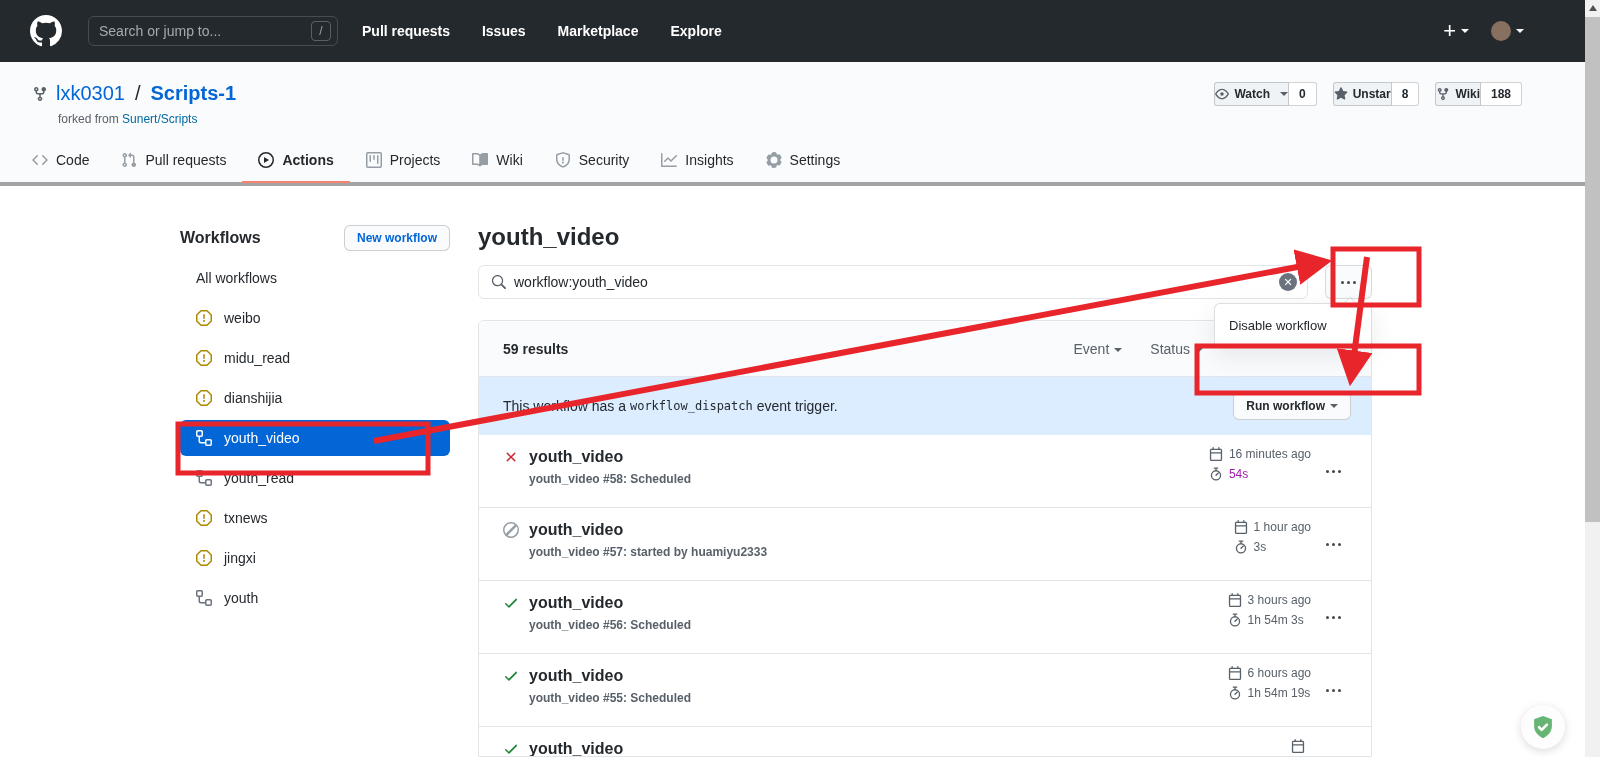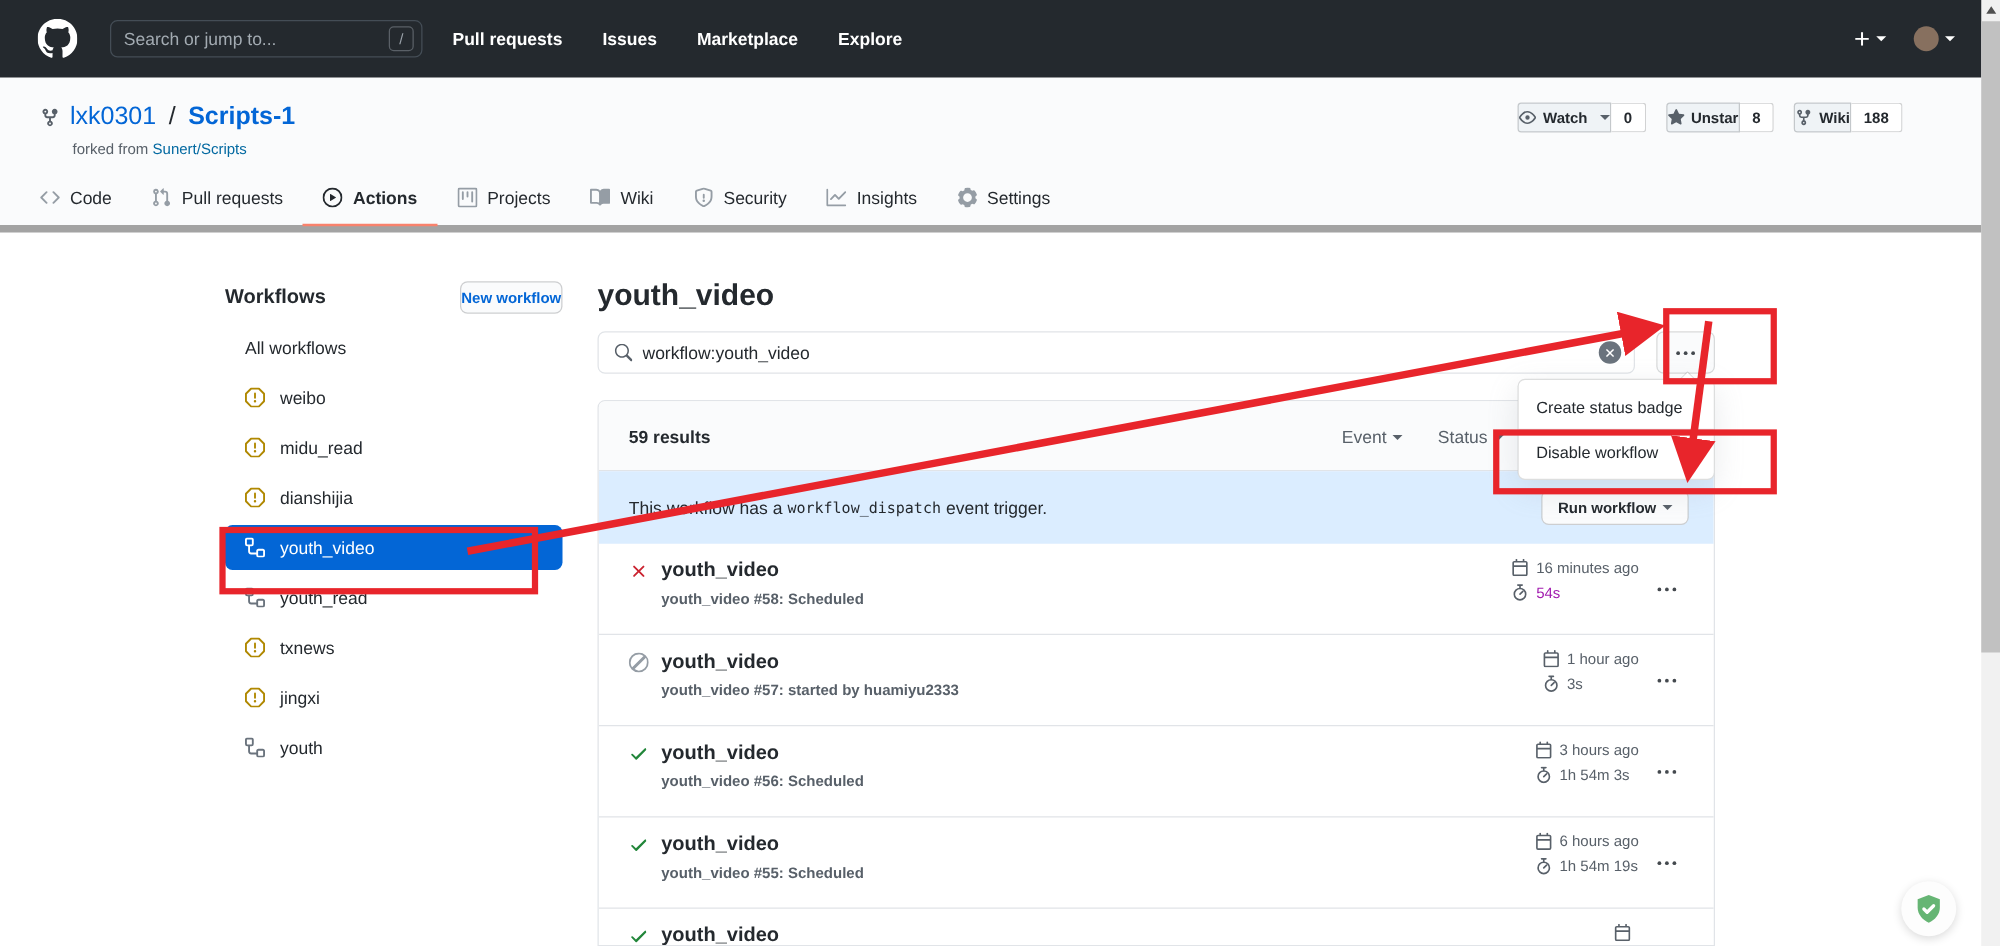--- a/index.html
+++ b/index.html
@@ -3,41 +3,41 @@
 <meta charset="utf-8">
 <style>
   * { margin:0; padding:0; box-sizing:border-box; }
   body { font-family:"Liberation Sans","DejaVu Sans",sans-serif; background:#fff; }
   .canvas { position:relative; width:1600px; height:757px; background:#fff; overflow:hidden; }
 
   .ic { width:16px; height:16px; fill:#586069; flex:none; }
 
   
   .header { position:absolute; top:0; left:0; width:1600px; height:62px; background:#24292e;
-            display:flex; align-items:center; padding:0 36px 0 16px; z-index:5; }
+            display:flex; align-items:center; padding:0 76px 0 16px; z-index:5; }
   .octo { width:32px; height:32px; fill:#fff; margin-left:14px; }
   .hdr-search { width:250px; height:30px; margin-left:26px; border:1px solid #444d56; border-radius:6px;
                 display:flex; align-items:center; padding:0 6px 0 10px; }
   .hdr-search input { flex:1; background:transparent; border:none; outline:none; color:#fff;
                       font-size:14px; font-family:inherit; }
   .hdr-search input::placeholder { color:#a3abb2; }
   .slash-key { width:20px; height:20px; border:1px solid #5a6067; border-radius:4px; color:#9aa2aa;
                font-size:12px; display:flex; align-items:center; justify-content:center; }
   .hdr-nav { display:flex; gap:32px; margin-left:24px; }
   .hdr-nav a { color:#fff; font-size:14px; font-weight:700; text-decoration:none; white-space:nowrap; }
   .hdr-right { margin-left:auto; display:flex; align-items:center; gap:22px; }
   .plus { color:#fff; font-size:22px; font-weight:400; line-height:1; display:flex; align-items:center; }
   .caret { display:inline-block; width:0; height:0; border:4px solid transparent; border-top-color:currentColor;
            margin-left:5px; position:relative; top:2px; }
   .avatar-wrap { display:flex; align-items:center; color:#fff; }
   .avatar { width:20px; height:20px; border-radius:50%; background:#87705f; }
 
   
   .repo-head { position:absolute; top:62px; left:0; width:1600px; height:124px; background:#fafbfc;
-               border-bottom:6px solid #a3a3a3; }
+               border-bottom:4px solid #a3a3a3; }
   .repo-title { position:absolute; left:32px; top:20px; display:flex; align-items:center; gap:8px;
                 font-size:20px; color:#24292e; }
   .repo-title .ic { fill:#586069; }
   .repo-title a { color:#0366d6; text-decoration:none; }
   .repo-title .sep { color:#24292e; padding:0 2px; }
   .repo-name { font-weight:700; }
   .forked { position:absolute; left:58px; top:50px; font-size:12px; color:#586069; }
   .forked a { color:#0369a1; text-decoration:none; }
   .repo-actions { position:absolute; right:78px; top:20px; display:flex; gap:16px; }
   .btn-group { display:flex; font-size:12px; font-weight:700; color:#24292e; }
@@ -54,21 +54,21 @@
          border-bottom:2px solid transparent; cursor:pointer; white-space:nowrap; }
   .tab .ic { fill:#959da5; }
   .tab.active { font-weight:700; border-bottom-color:#f9826c; }
   .tab.active .ic { fill:#24292e; }
 
   
   .sb-head { position:absolute; left:180px; top:224px; width:270px; height:28px;
              display:flex; align-items:center; justify-content:space-between; }
   .sb-title { font-size:16px; font-weight:700; color:#24292e; }
   .new-wf { font-size:12px; font-weight:600; color:#0366d6; background:#fafbfc;
-            border:1px solid rgba(27,31,35,.2); border-radius:6px; padding:5px 0; cursor:pointer; }
+            border:1px solid rgba(27,31,35,.2); border-radius:6px; padding:5px 12px; cursor:pointer; }
   .sb-list { position:absolute; left:180px; top:258px; width:270px; }
   .sb-item { height:40px; display:flex; align-items:center; gap:12px; padding-left:16px; font-size:14px;
              color:#24292e; cursor:pointer; }
   .sb-item .ic-warning { fill:#b08800; }
   .sb-item .ic-workflow { fill:#6a737d; }
   .sb-item.selected { height:36px; margin:2px 0; background:#0366d6; border-radius:6px; color:#fff; }
   .sb-item.selected .ic-workflow { fill:#fff; }
 
   
   .main-title { position:absolute; left:478px; top:223px; font-size:24px; font-weight:600; color:#24292e; }
@@ -573,21 +573,20 @@
               <use href="#i-calendar"></use>
             </svg>
             <span></span>
           </span>
       </div>
       <div class="run-kebab"></div>
     </div>
   </div>
 
   <div class="menu">
-    <div class="menu-item">Create status badge</div>
     <div class="menu-item">Disable workflow</div>
   </div>
 
   <svg class="annot" width="1600" height="757" viewBox="0 0 1600 757">
     <defs>
       <marker id="ah" markerWidth="6" markerHeight="6" refX="4.6" refY="3" orient="auto">
         <path d="M0,0 L6,3 L0,6 Z" fill="#e8252b"></path>
       </marker>
     </defs>
     <rect x="178" y="424" width="250" height="49" fill="none" stroke="#e8252b" stroke-width="5"></rect>

